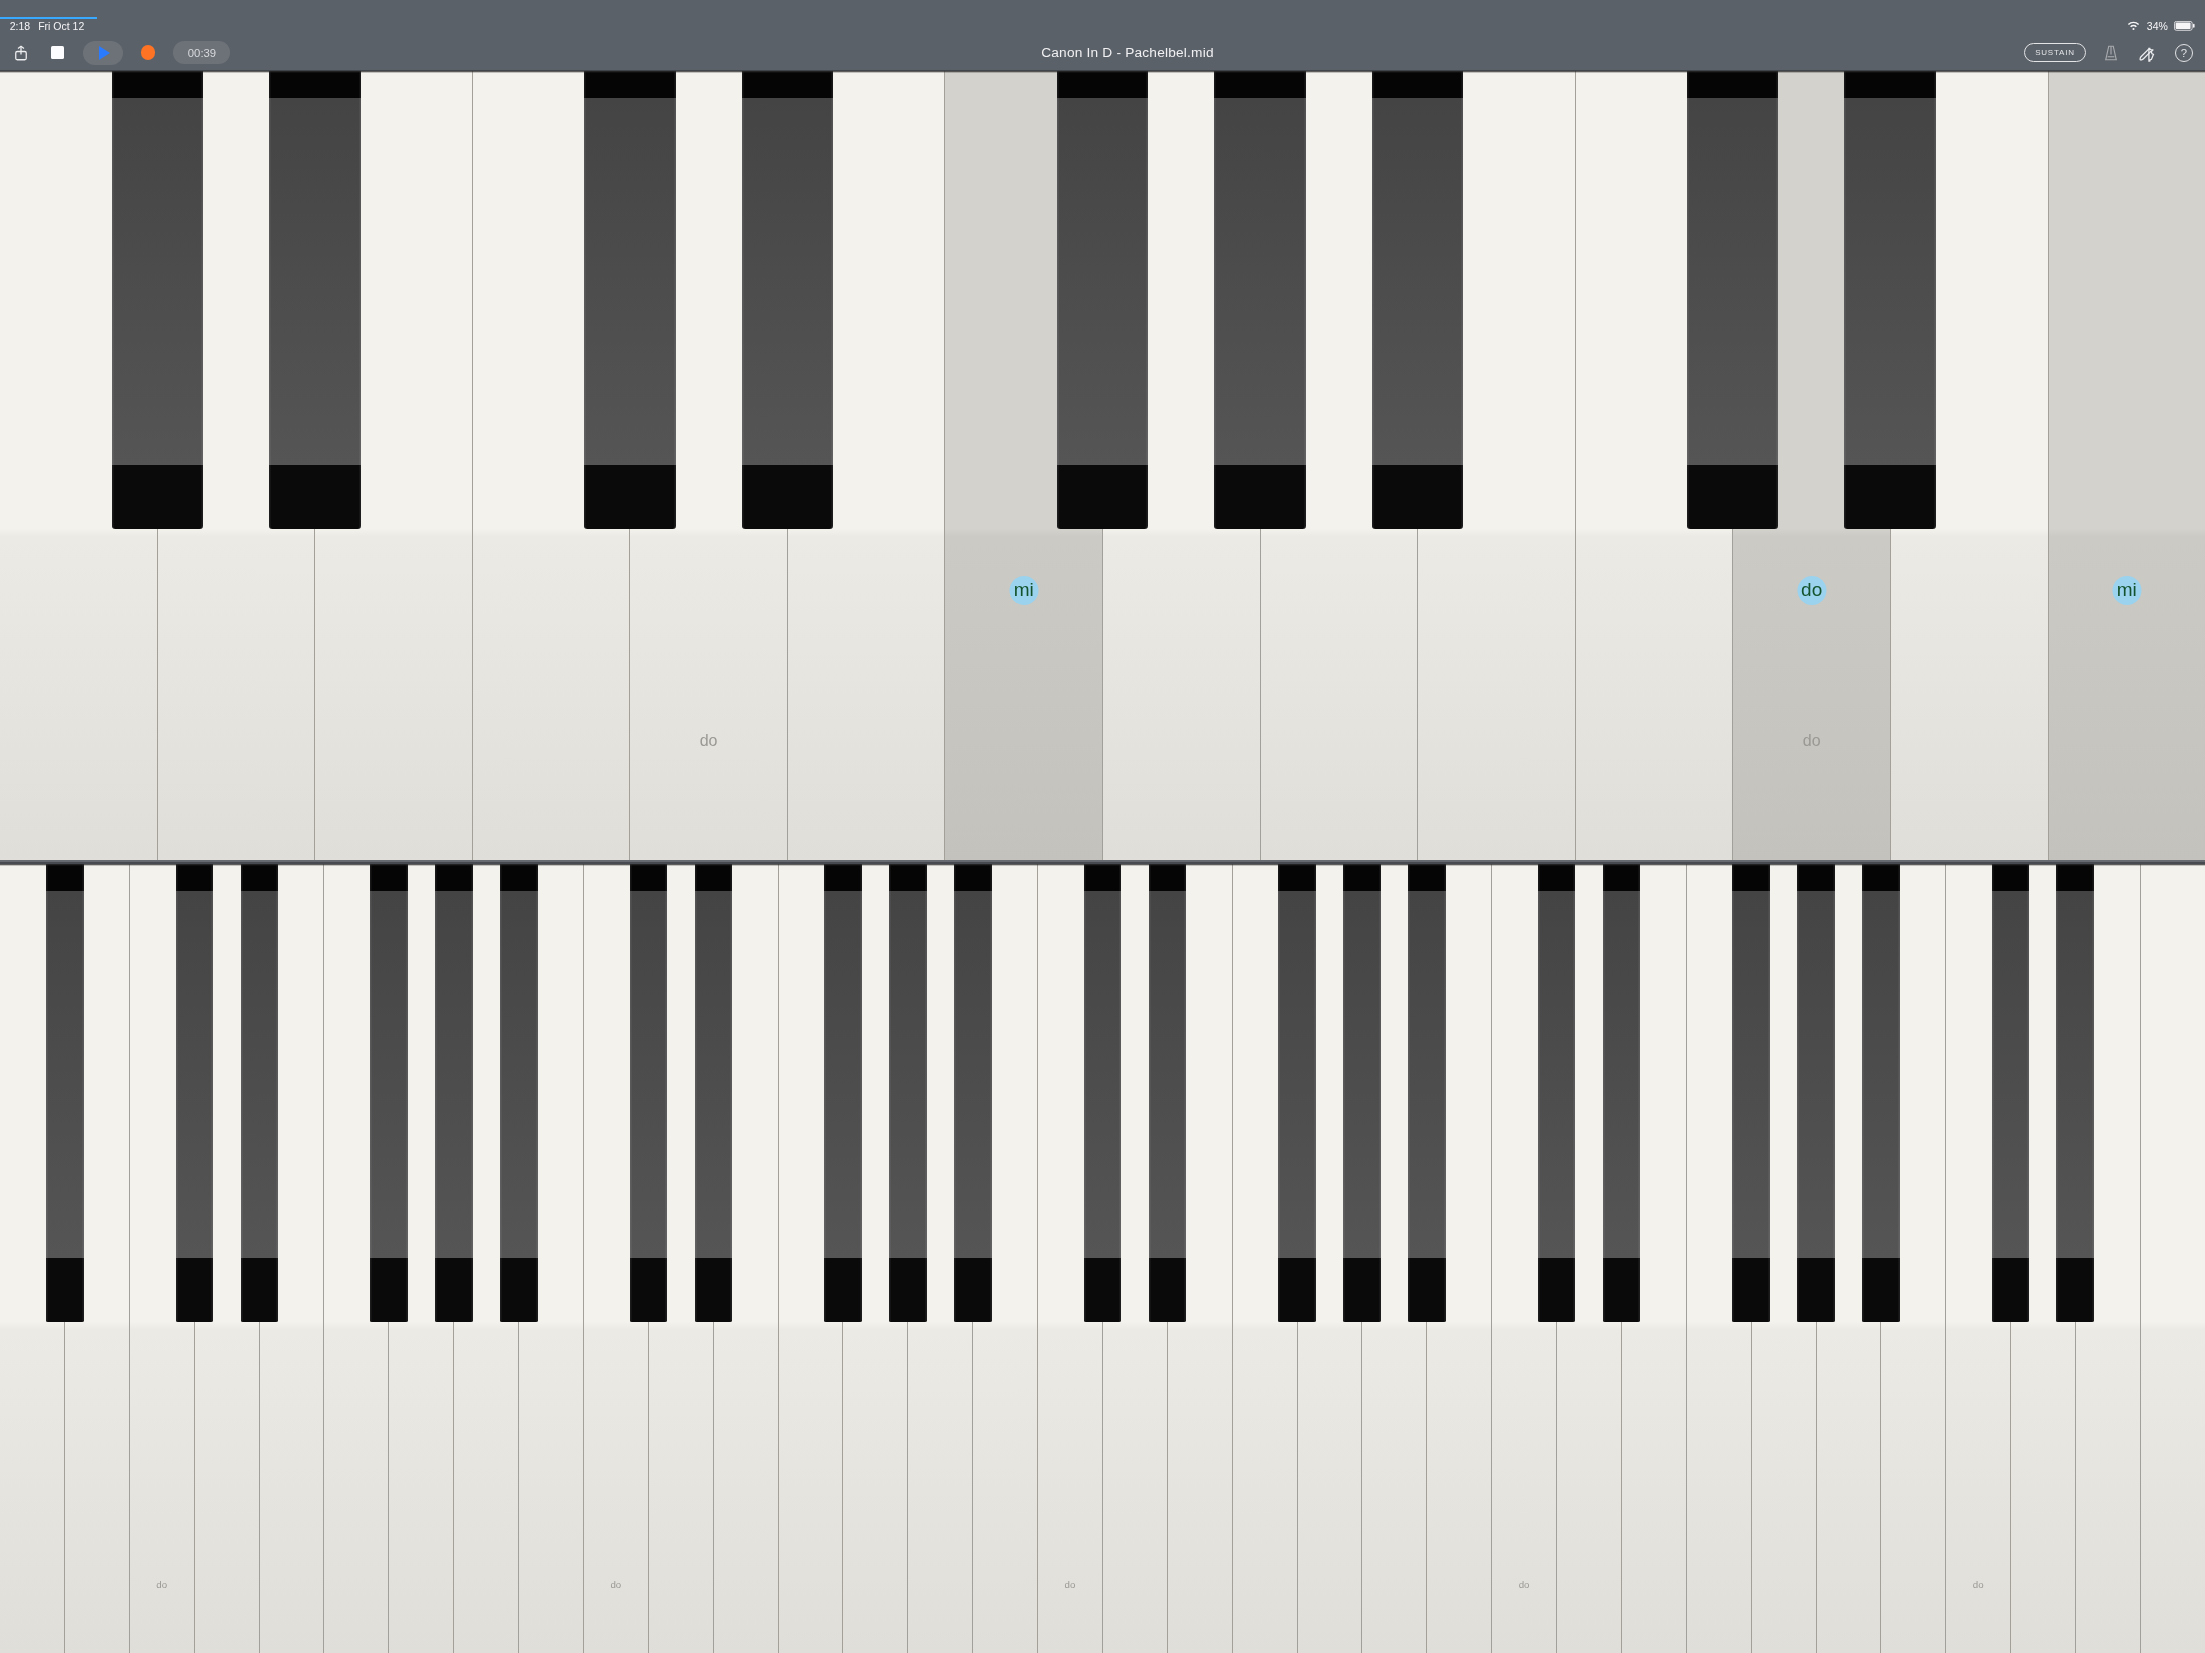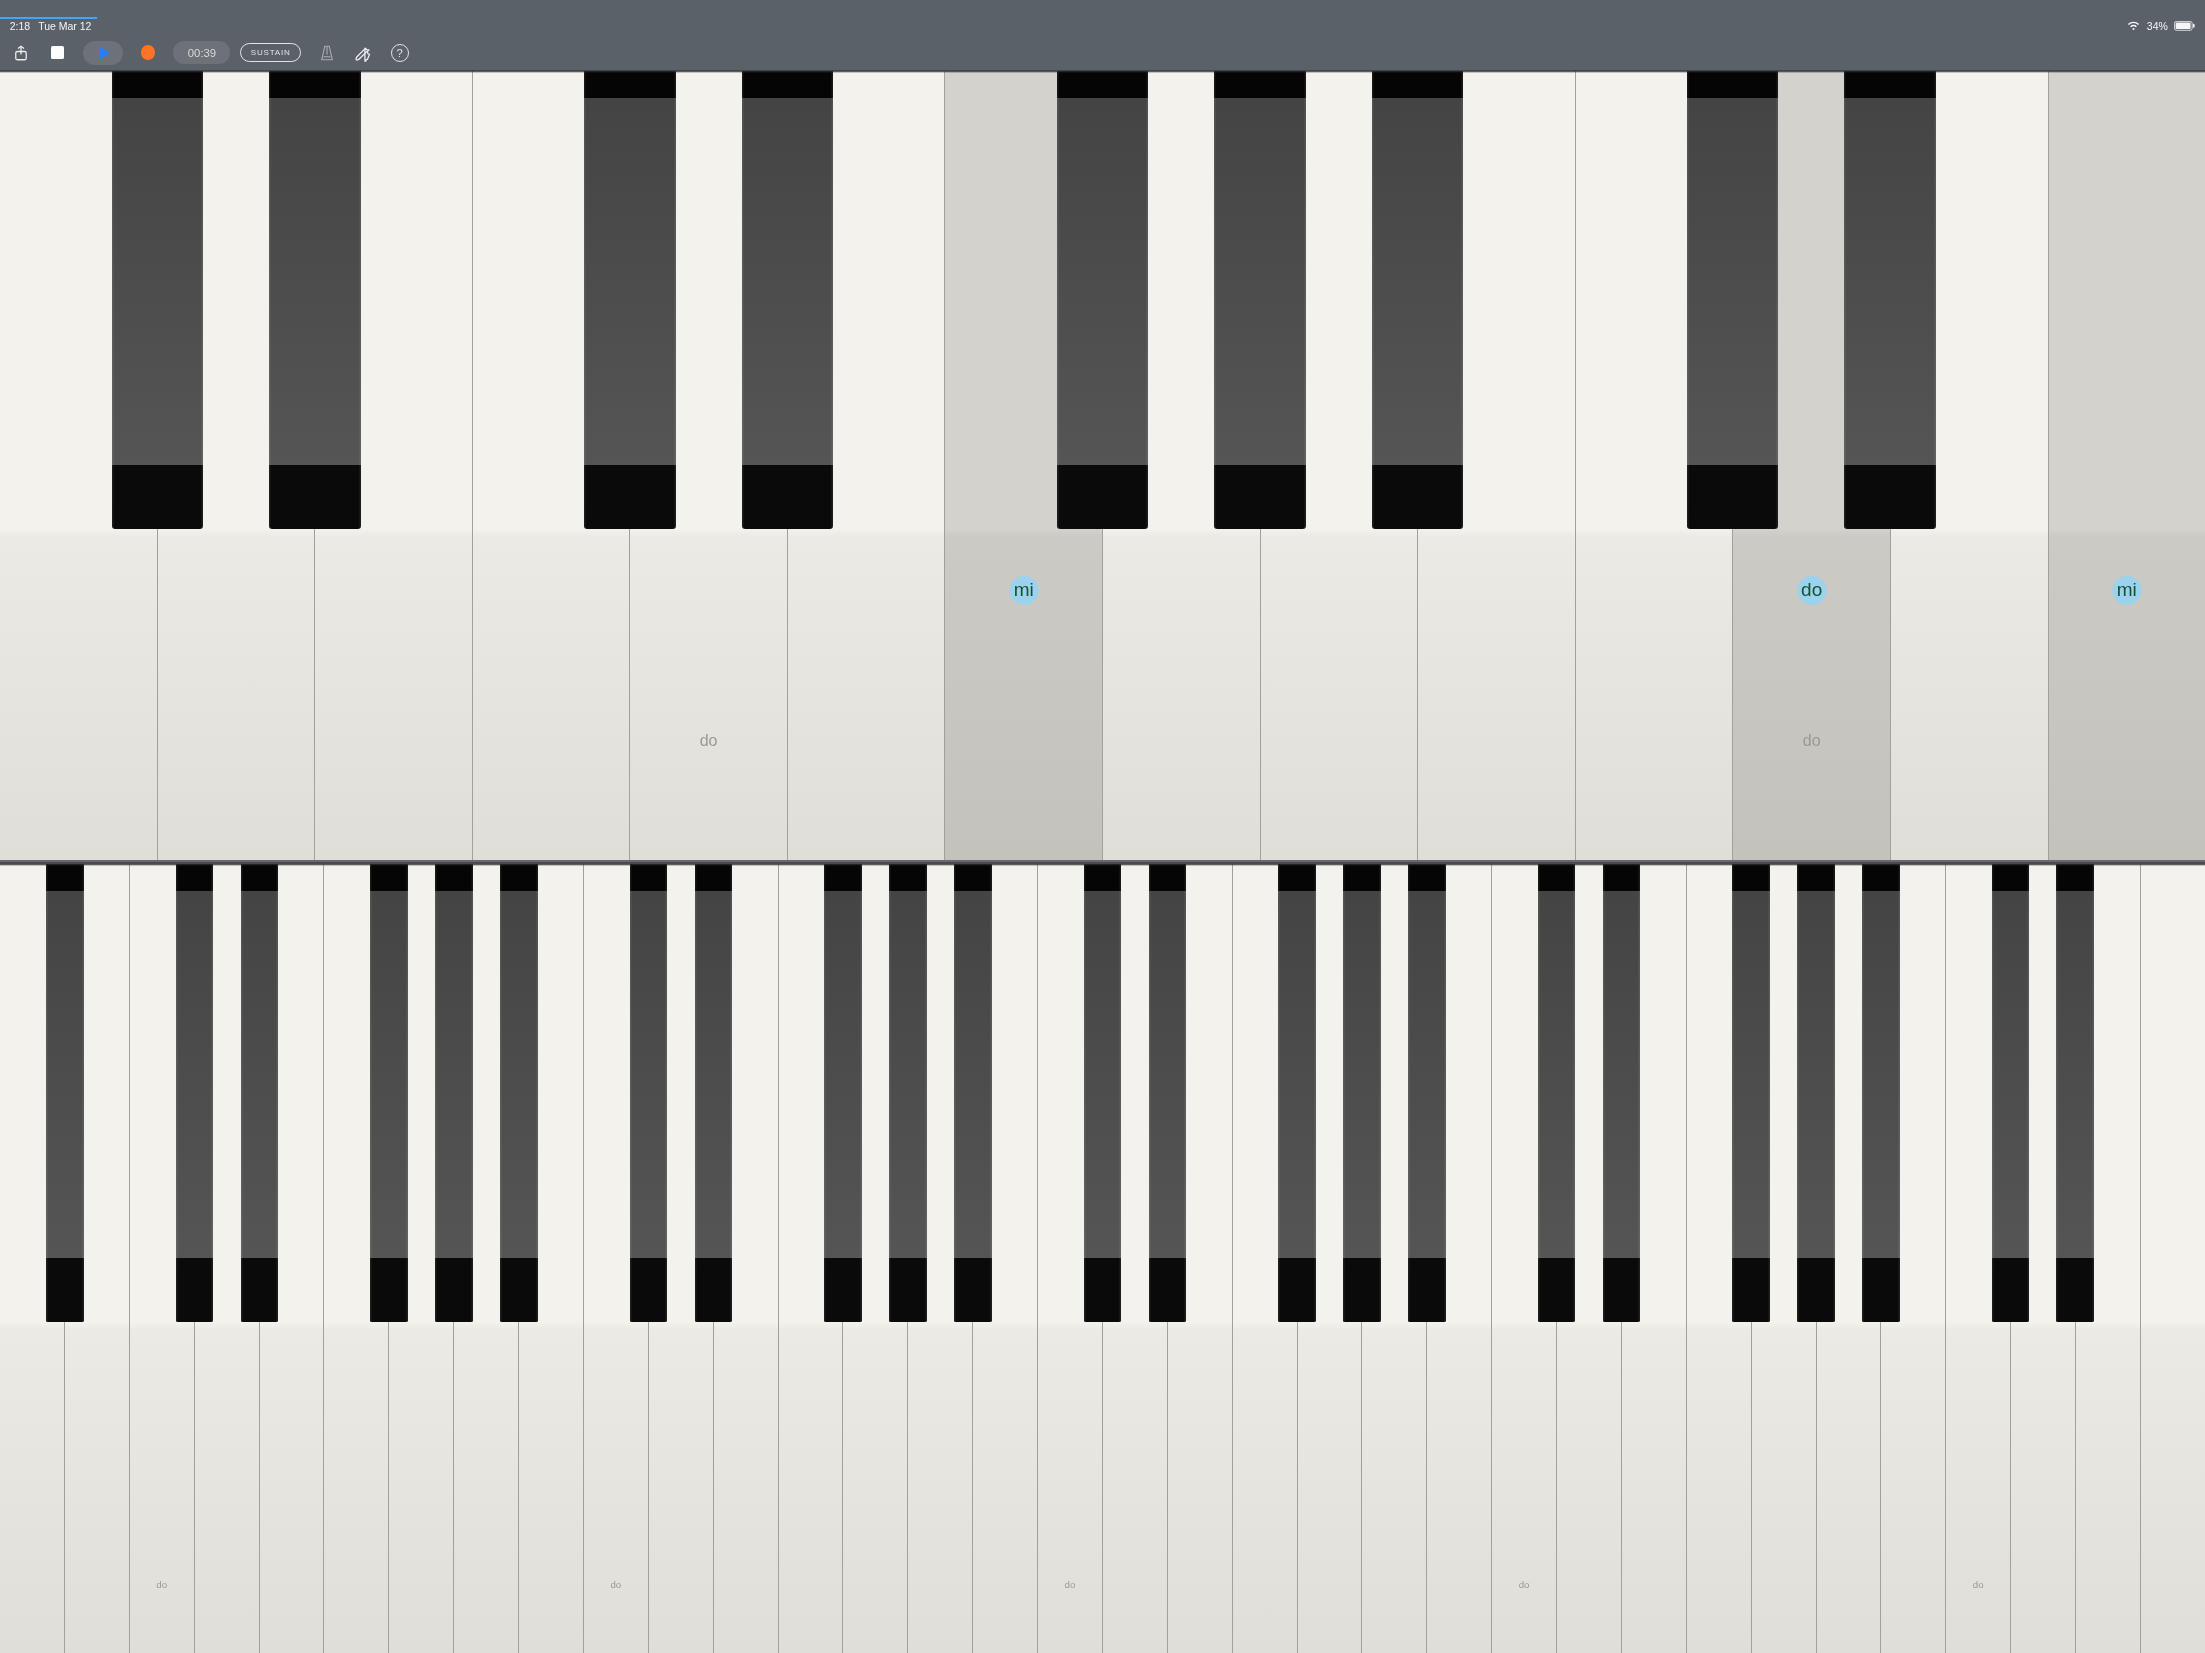--- a/index.html
+++ b/index.html
@@ -106,21 +106,21 @@
     height:100%;
   }
   .kbd.small .bkey{border-radius:0 0 1.6px 1.6px;}
 </style>
 </head>
 <body>
 
 <div class="status-bar">
   <div class="status-left">
     <span>2:18</span>
-    <span>Tue Mar 12</span>
+    <span>Fri Oct 12</span>
   </div>
   <div class="status-right">
     <span class="wifi-ico">
       <svg width="13" height="9.7" viewBox="0 0 16 12">
           <path d="M8 11.2 a1.3 1.3 0 1 0 0-2.6 a1.3 1.3 0 0 0 0 2.6 Z M3.8 6.5 a6 6 0 0 1 8.4 0 l-1.3 1.3 a4.1 4.1 0 0 0-5.8 0 Z M1 3.7 a10 10 0 0 1 14 0 l-1.3 1.3 a8 8 0 0 0-11.4 0 Z" fill="#f5f5f7"></path>
         </svg>
     </span>
     <span>34%</span>
     <span class="batt-ico">
       <svg width="21" height="9.7" viewBox="0 0 26 12">
@@ -147,20 +147,21 @@
     <div class="play-wrap">
       <div class="play-tri"></div>
     </div>
     <div class="icobtn">
       <div class="rec-dot"></div>
     </div>
     <div class="time-pill">
       <span>00:39</span>
     </div>
   </div>
+  <div class="tb-center">Canon In D - Pachelbel.mid</div>
   <div class="tb-right">
     <div class="sustain-pill">
       <span>SUSTAIN</span>
     </div>
     <div class="icobtn">
       <svg viewBox="0 0 24 24" fill="none" stroke="#a9acaf" stroke-width="1.5">
           <path d="M9 3h6l4 18H5z"></path>
           <path d="M12 3v11"></path>
           <path d="M7.5 17h9"></path>
         </svg>

